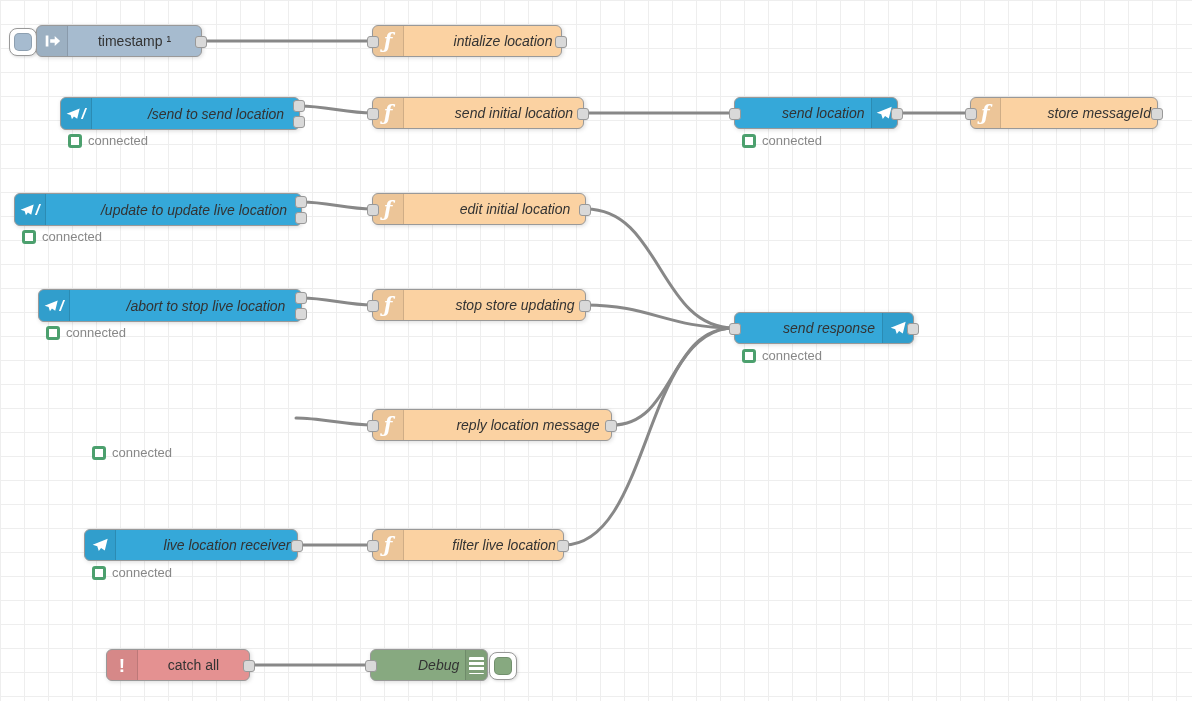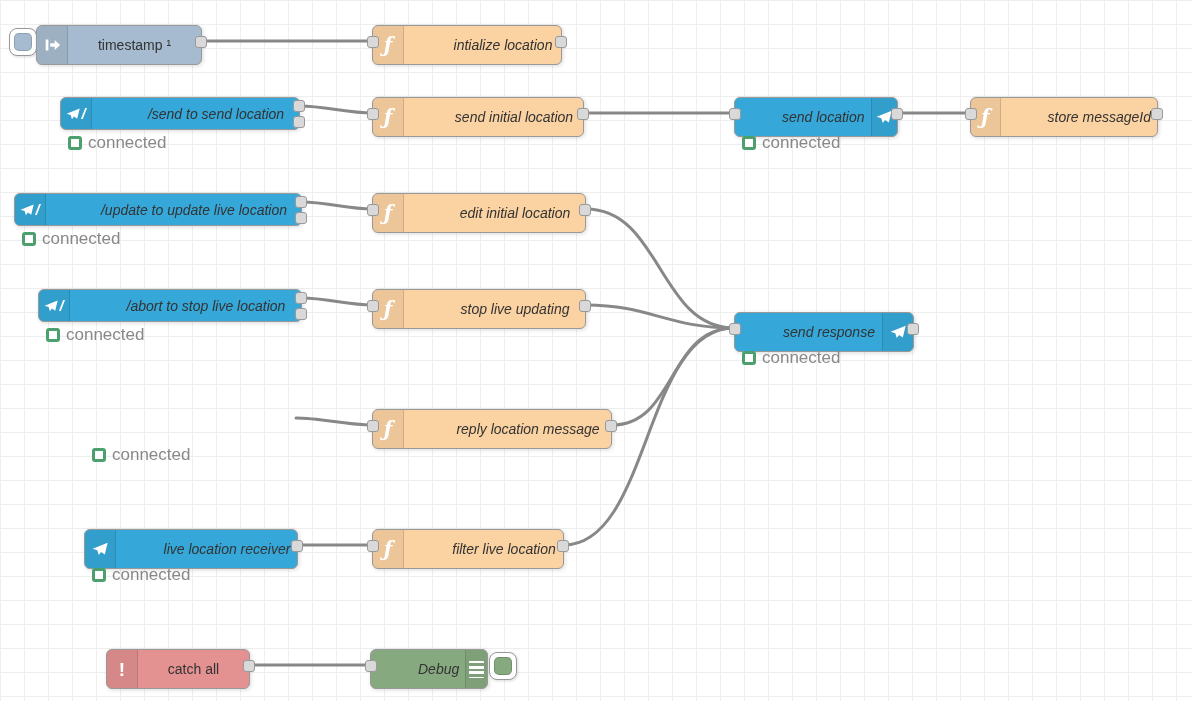--- a/index.html
+++ b/index.html
@@ -5,21 +5,21 @@
   html,body{margin:0;padding:0;background:#fff;font-family:"Liberation Sans",sans-serif;}
   #canvas{
     position:relative;width:1192px;height:701px;overflow:hidden;background:#fff;
     background-image:linear-gradient(to right,#eeeeee 1px,transparent 1px),
                      linear-gradient(to bottom,#eeeeee 1px,transparent 1px);
     background-size:24px 24px;
   }
   .wires{position:absolute;left:0;top:0;z-index:1;}
   .wires path{stroke:#888888;stroke-width:3;fill:none;stroke-linecap:round;}
   .node{
-    position:absolute;height:40px;border:1px solid #999999;border-radius:6px;
+    position:absolute;height:32px;border:1px solid #999999;border-radius:6px;
     box-shadow:1px 1px 4px rgba(0,0,0,0.15);display:flex;align-items:stretch;
     font-size:14px;color:#333;z-index:2;box-sizing:border-box;
   }
   .node .label{flex:1;display:flex;align-items:center;justify-content:center;padding:0 6px;white-space:nowrap;}
   .italic .label{font-style:italic;padding-left:47px;}
   .icon-area{width:30px;background:rgba(0,0,0,0.06);display:flex;align-items:center;justify-content:center;}
   .icon-left{border-right:1px solid rgba(0,0,0,0.12);border-radius:5px 0 0 5px;}
   .icon-right{border-left:1px solid rgba(0,0,0,0.12);border-radius:0 5px 5px 0;}
   .inject-bg{background:#a6bbcf;}
   .function-bg{background:#fbd2a2;}
@@ -28,21 +28,21 @@
   .debug-bg{background:#87a980;}
   .fn-glyph{font-family:"DejaVu Serif",serif;font-style:italic;font-weight:bold;font-size:20px;color:#fff;line-height:1;}
   .bang-glyph{font-weight:bold;font-size:19px;color:#fff;line-height:1;}
   .slash-glyph{font-weight:bold;font-style:italic;font-size:15px;color:#fff;line-height:1;margin-left:1px;}
   .lines-icon{width:15px;height:17px;background:repeating-linear-gradient(to bottom,#ffffff 0 2.5px,transparent 2.5px 5.2px);border-radius:1px;}
   .port{position:absolute;width:10px;height:10px;background:#d9d9d9;border:1px solid #999999;border-radius:3px;z-index:3;}
   .port.pin{left:-6px;top:10px;}
   .port.pout{right:-6px;top:10px;}
   .port.pout1{right:-6px;top:2px;}
   .port.pout2{right:-6px;top:18px;}
-  .status{position:absolute;display:flex;align-items:center;gap:6px;font-size:17px;color:#888888;z-index:2;}
+  .status{position:absolute;display:flex;align-items:center;gap:6px;font-size:13px;color:#888888;z-index:2;}
   .status-ring{width:8px;height:8px;border:3px solid #4ca06e;border-radius:3px;background:#fff;}
   .side-button{
     position:absolute;width:26px;height:26px;background:#ffffff;border:1px solid #999999;
     border-radius:8px;box-shadow:1px 1px 3px rgba(0,0,0,0.15);z-index:2;display:flex;box-sizing:content-box;
   }
   .side-button .inner{flex:1;margin:4px;border-radius:5px;border:1px solid rgba(0,0,0,0.15);}
   .inner.inject-bg{background:#a6bbcf;}
   .inner.debug-bg{background:#87a980;}
 </style>
 </head>
@@ -176,21 +176,21 @@
   </div>
   <div class="status" style="left:46px;top:325px;">
     <span class="status-ring"></span>
     <span>connected</span>
   </div>
 
   <div class="node function-bg italic" style="left:372px;top:289px;width:214px;">
     <span class="icon-area icon-left">
         <span class="fn-glyph">ƒ</span>
       </span>
-    <span class="label">stop live updating</span>
+    <span class="label">stop store updating</span>
     <span class="port pin"></span>
     <span class="port pout"></span>
   </div>
 
   <div class="node telegram-bg italic" style="left:734px;top:312px;width:180px;">
     <span class="label">send response</span>
     <span class="icon-area icon-right">
       <svg width="16" height="16" viewBox="0 0 24 24">
           <path fill="#fff" d="M23.5 2.5 L1 11.6 l6.9 2.3 2.3 7 3.4-4.5 5.6 3.9 z"></path>
         </svg>

